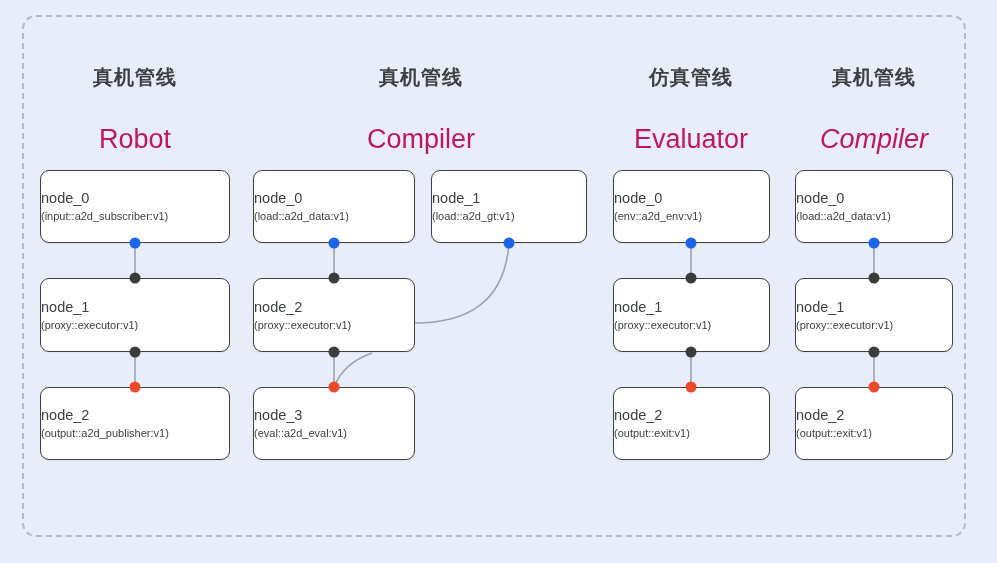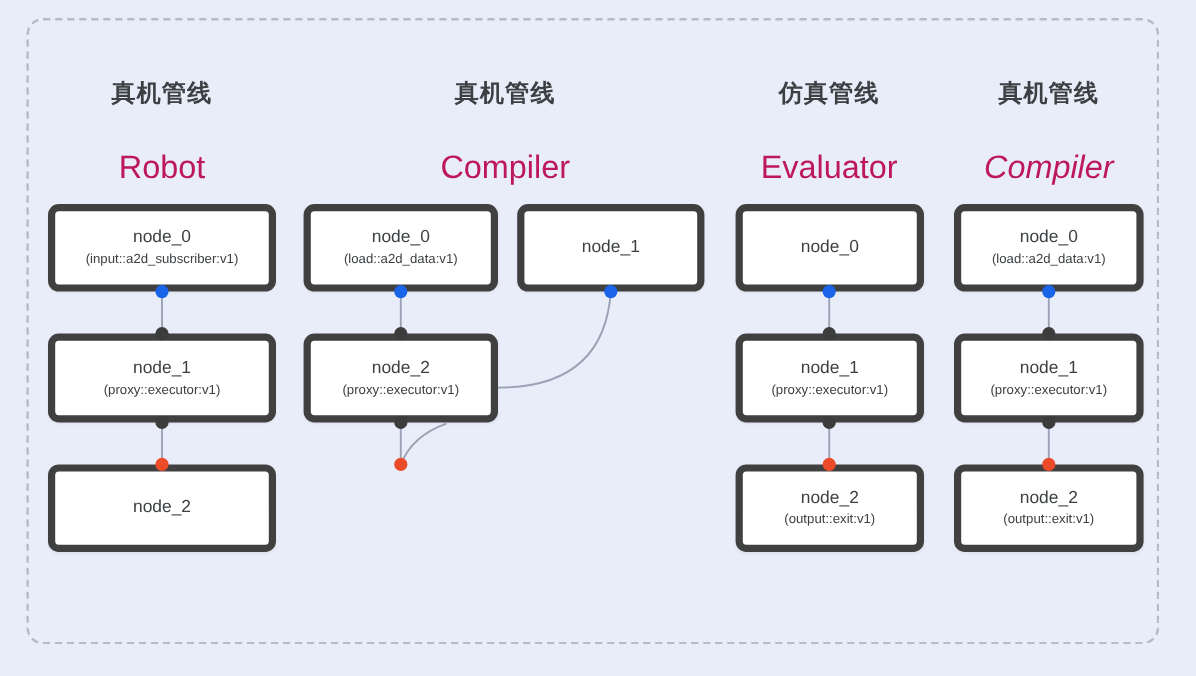--- a/index.html
+++ b/index.html
@@ -56,26 +56,25 @@
     text-align: center;
     font-size: 27px;
     font-weight: normal;
     color: #be185d;
     white-space: nowrap;
     transform: translateX(-50%);
   }
   .node-box {
     position: absolute;
     background: #ffffff;
-    border: 6px solid #404040;
+    border: 1px solid #404040;
     border-radius: 9px;
     box-sizing: border-box;
     display: flex;
     flex-direction: column;
-    align-items: center;
     justify-content: center;
     box-shadow: 0 1px 2px rgba(60,64,67,0.06);
   }
   .node-title {
     font-size: 14.5px;
     color: #3c4043;
     line-height: 1.45;
     white-space: nowrap;
   }
   .node-sub {
@@ -137,36 +136,43 @@
   <div class="node-box" style="left:40px; top:170px; width:190px; height:73px;">
     <div class="node-title">node_0</div>
     <div class="node-sub">(input::a2d_subscriber:v1)</div>
   </div>
   <div class="node-box" style="left:40px; top:278px; width:190px; height:74px;">
     <div class="node-title">node_1</div>
     <div class="node-sub">(proxy::executor:v1)</div>
   </div>
   <div class="node-box" style="left:40px; top:387px; width:190px; height:73px;">
     <div class="node-title">node_2</div>
+    <div class="node-sub">(output::a2d_publisher:v1)</div>
   </div>
 
   <div class="node-box" style="left:253px; top:170px; width:162px; height:73px;">
     <div class="node-title">node_0</div>
     <div class="node-sub">(load::a2d_data:v1)</div>
   </div>
   <div class="node-box" style="left:431px; top:170px; width:156px; height:73px;">
     <div class="node-title">node_1</div>
+    <div class="node-sub">(load::a2d_gt:v1)</div>
   </div>
   <div class="node-box" style="left:253px; top:278px; width:162px; height:74px;">
     <div class="node-title">node_2</div>
     <div class="node-sub">(proxy::executor:v1)</div>
   </div>
+  <div class="node-box" style="left:253px; top:387px; width:162px; height:73px;">
+    <div class="node-title">node_3</div>
+    <div class="node-sub">(eval::a2d_eval:v1)</div>
+  </div>
 
   <div class="node-box" style="left:613px; top:170px; width:157px; height:73px;">
     <div class="node-title">node_0</div>
+    <div class="node-sub">(env::a2d_env:v1)</div>
   </div>
   <div class="node-box" style="left:613px; top:278px; width:157px; height:74px;">
     <div class="node-title">node_1</div>
     <div class="node-sub">(proxy::executor:v1)</div>
   </div>
   <div class="node-box" style="left:613px; top:387px; width:157px; height:73px;">
     <div class="node-title">node_2</div>
     <div class="node-sub">(output::exit:v1)</div>
   </div>
 

